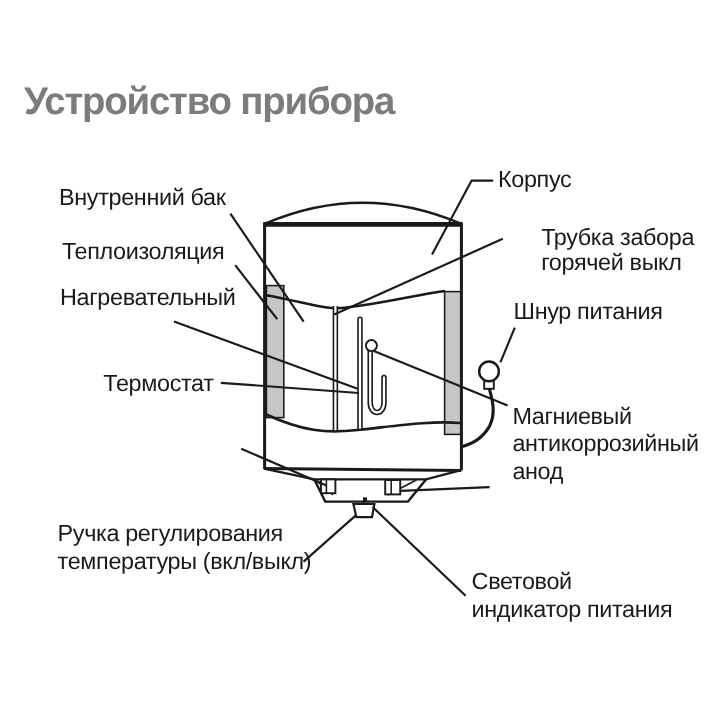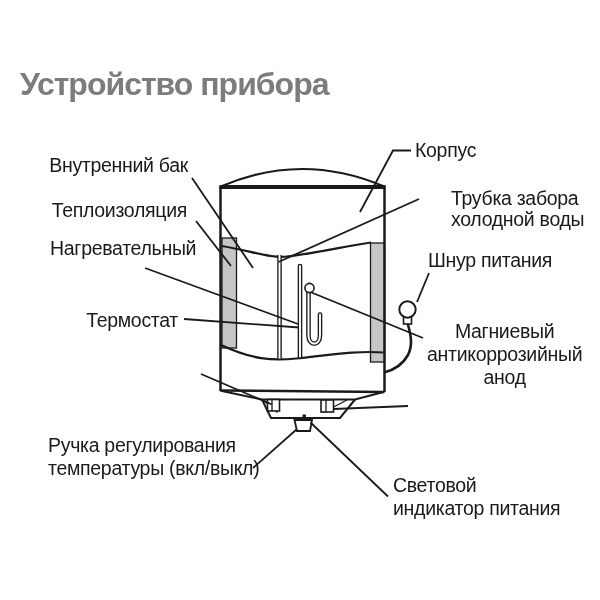--- a/index.html
+++ b/index.html
@@ -115,26 +115,26 @@
   <div class="label lh22" style="left:48px;top:434px;">
     <div>Ручка регулирования</div>
     <div>температуры (вкл/выкл)</div>
   </div>
 
   <div class="label" style="left:415px;top:139px;">
     <div>Корпус</div>
   </div>
   <div class="label lh21" style="left:423px;top:188px;margin-left:28px;">
     <div>Трубка забора</div>
-    <div>холодной воды</div>
+    <div>горячей выкл</div>
   </div>
   <div class="label" style="left:428px;top:249px;">
     <div>Шнур питания</div>
   </div>
-  <div class="label lh23" style="left:427px;top:320px;text-align:center;">
+  <div class="label lh23" style="left:427px;top:336px;">
     <div>Магниевый</div>
     <div>антикоррозийный</div>
     <div>анод</div>
   </div>
   <div class="label lh21" style="left:392px;top:396px;">
   </div>
   <div class="label lh22" style="left:393px;top:474px;">
     <div>Световой</div>
     <div>индикатор питания</div>
   </div>

